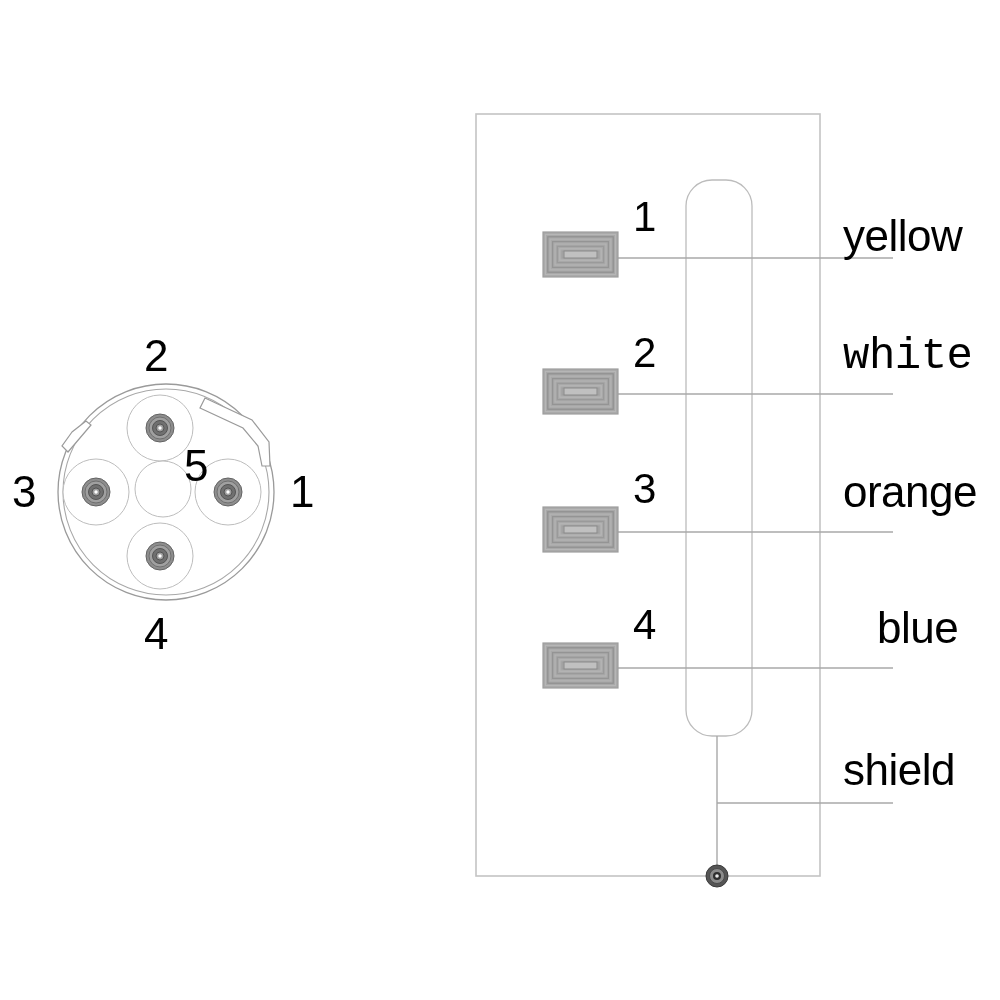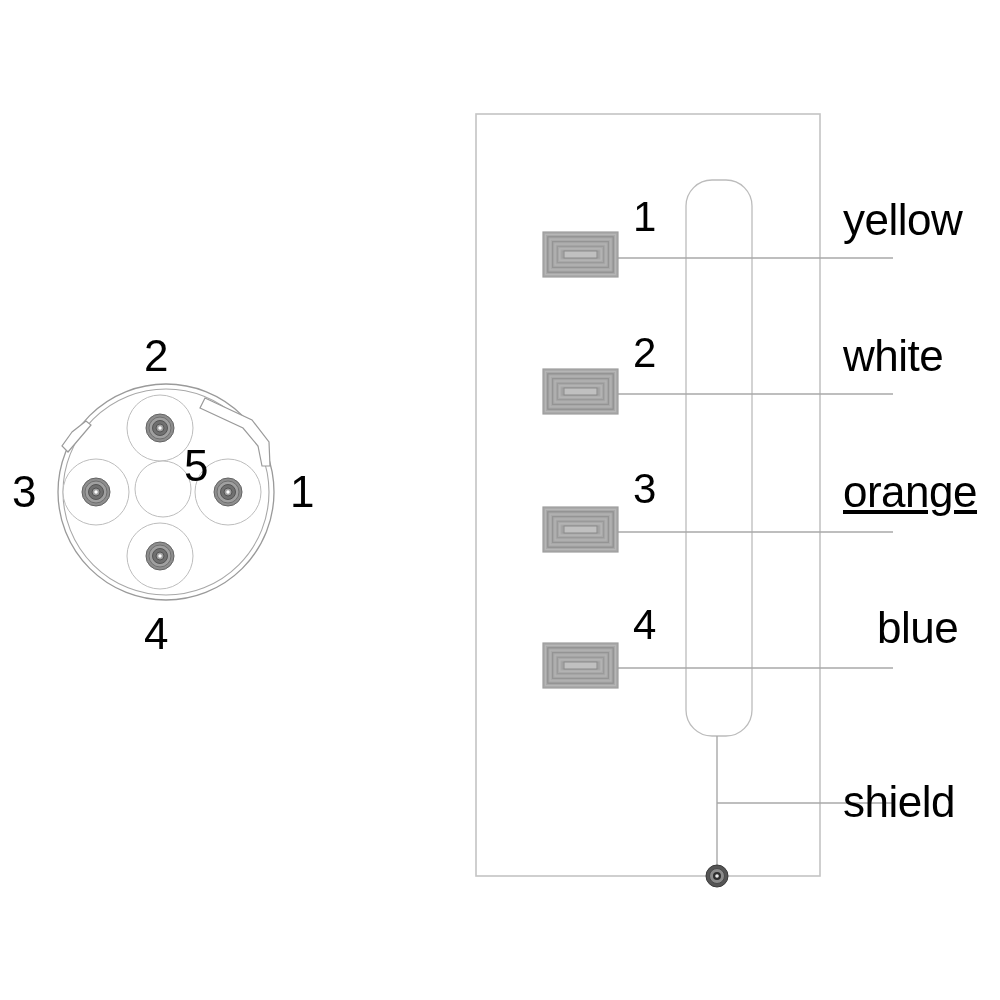--- a/index.html
+++ b/index.html
@@ -169,19 +169,19 @@
   <div class="lbl face-num" style="left:144px; top:334px;">2</div>
   <div class="lbl face-num" style="left:12px;  top:470px;">3</div>
   <div class="lbl face-num" style="left:144px; top:612px;">4</div>
   <div class="lbl face-num" style="left:184px; top:444px;">5</div>
 
   <div class="lbl pin-num" style="left:633px; top:196px;">1</div>
   <div class="lbl pin-num" style="left:633px; top:332px;">2</div>
   <div class="lbl pin-num" style="left:633px; top:468px;">3</div>
   <div class="lbl pin-num" style="left:633px; top:604px;">4</div>
 
-  <div class="lbl wire-label" style="left:843px; top:198px;">yellow</div>
-  <div class="lbl wire-label" style="left:843px; top:334px;">white</div>
-  <div class="lbl wire-label" style="left:843px; top:470px;text-decoration:underline;">orange</div>
+  <div class="lbl wire-label" style="left:843px; top:214px;">yellow</div>
+  <div class="lbl wire-label" style="left:843px; top:334px;font-family:Liberation Mono, monospace;">white</div>
+  <div class="lbl wire-label" style="left:843px; top:470px;">orange</div>
   <div class="lbl wire-label" style="left:843px; top:606px;margin-left:34px;">blue</div>
-  <div class="lbl wire-label" style="left:843px; top:748px;margin-top:32px;">shield</div>
+  <div class="lbl wire-label" style="left:843px; top:748px;">shield</div>
 
 </div>
 
 </body></html>

